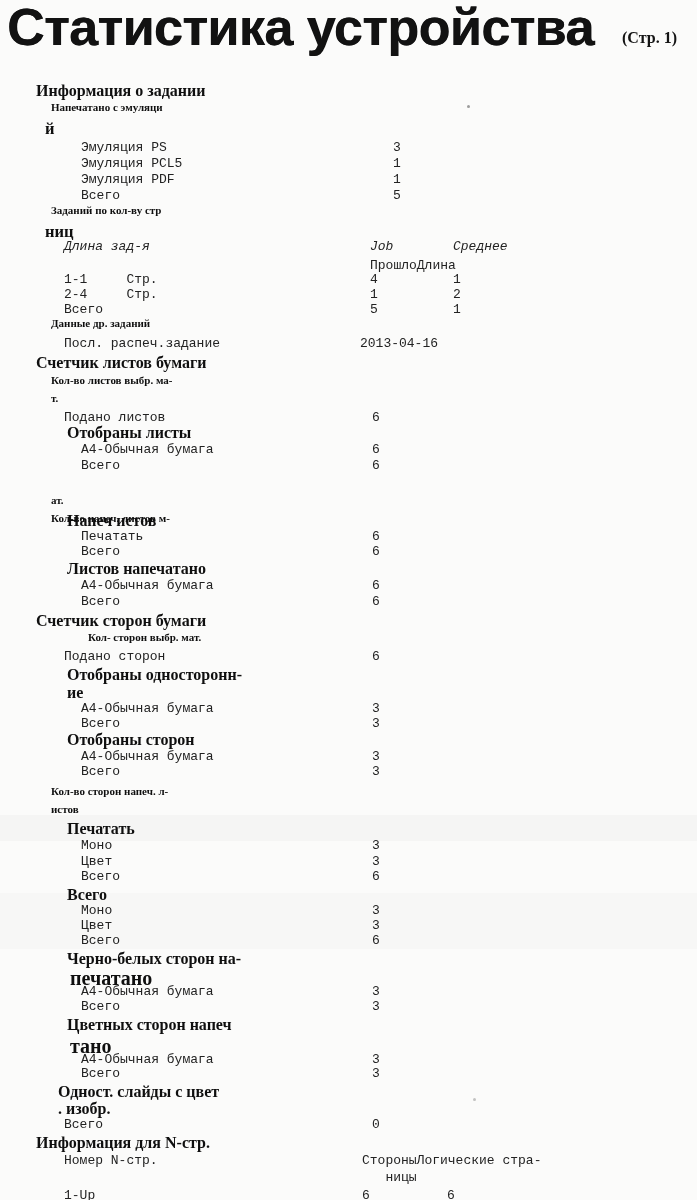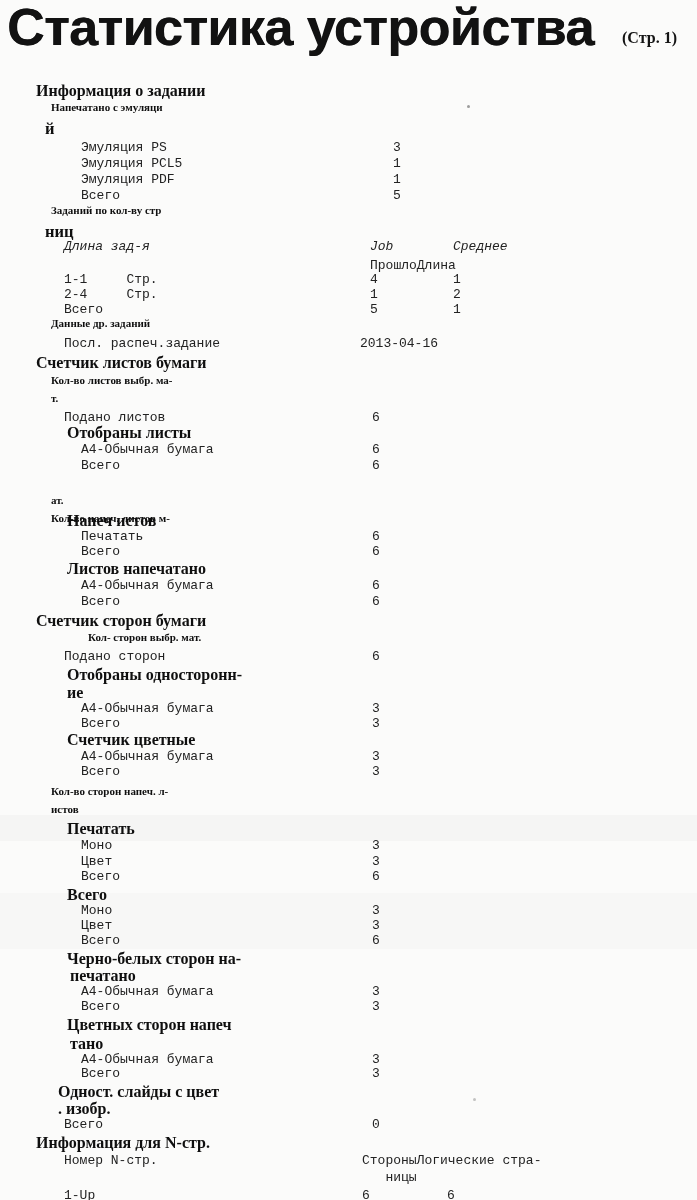--- a/index.html
+++ b/index.html
@@ -29,21 +29,21 @@
   .lbl{position:absolute;top:0;white-space:pre;color:var(--ink,#1c1c1c);}
   
   .k-h1 .lbl,.k-h2 .lbl,.k-h2w .lbl,.k-h2x .lbl,.k-h3 .lbl,.k-h3w .lbl{
     font-family:"Liberation Serif",serif;font-weight:700;color:#0f0f0f;
   }
   .k-h1  .lbl{left:36px;font-size:16px;}
   .k-h2  .lbl{left:51px;font-size:11px;}
   .k-h2w .lbl{left:45px;font-size:16.5px;}
   .k-h2x .lbl{left:58px;font-size:16px;}
   .k-h3  .lbl{left:67px;font-size:16px;}
-  .k-h3w .lbl{left:70px;font-size:16px;}
+  .k-h3w .lbl{left:70px;font-size:20px;}
   
   .k-i1 .lbl,.k-i2 .lbl,.val{
     font-family:"Liberation Mono","DejaVu Sans Mono",monospace;
     font-size:13px;color:#222;white-space:pre;
   }
   .k-i1 .lbl{left:64px;}
   .k-i2 .lbl{left:81px;}
   .val{position:absolute;top:0;}
   
   .c-far  .v1{left:393px;}
@@ -198,21 +198,21 @@
       </div>
       <div class="row k-i2 c-mid" style="top: 701px;">
         <span class="lbl">А4-Обычная бумага</span>
         <span class="val v1">3</span>
       </div>
       <div class="row k-i2 c-mid" style="top: 716px;">
         <span class="lbl">Всего</span>
         <span class="val v1">3</span>
       </div>
       <div class="row k-h3" style="top: 731px;">
-        <span class="lbl">Счетчик цветные</span>
+        <span class="lbl">Отобраны сторон</span>
       </div>
       <div class="row k-i2 c-mid" style="top: 749px;">
         <span class="lbl">А4-Обычная бумага</span>
         <span class="val v1">3</span>
       </div>
       <div class="row k-i2 c-mid" style="top: 764px;">
         <span class="lbl">Всего</span>
         <span class="val v1">3</span>
       </div>
       <div class="row k-h2" style="top: 785px;">

